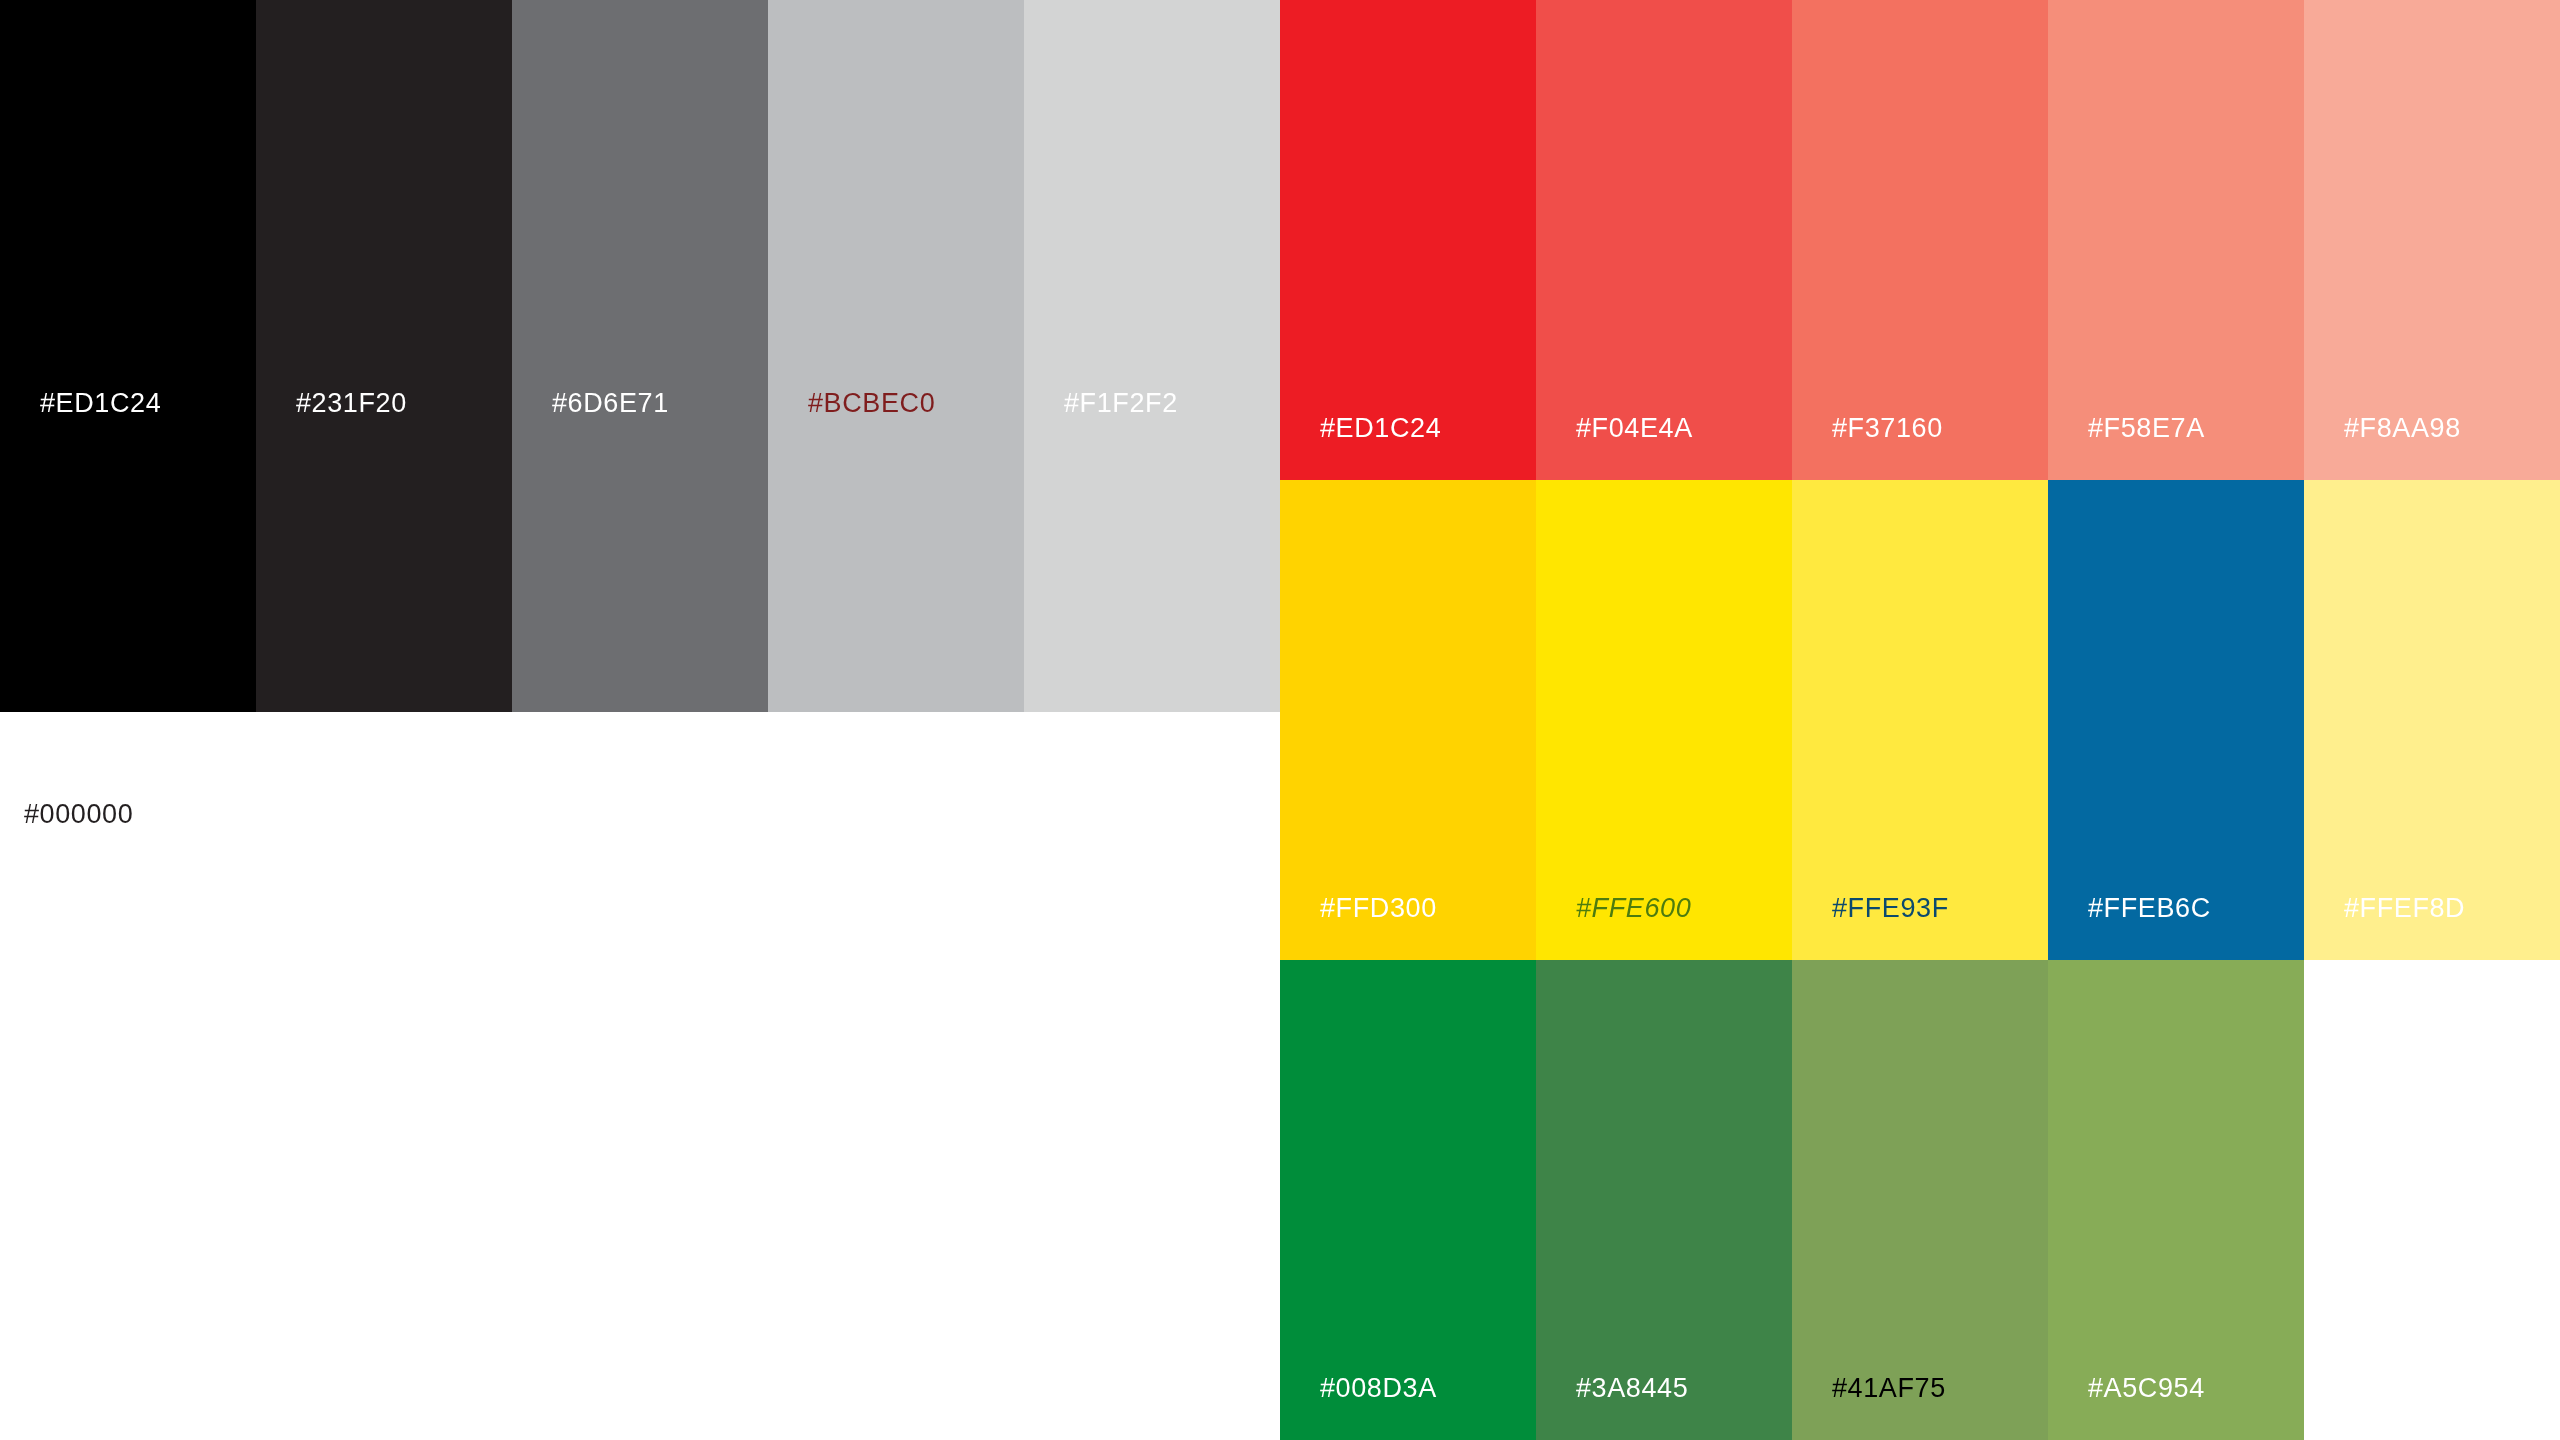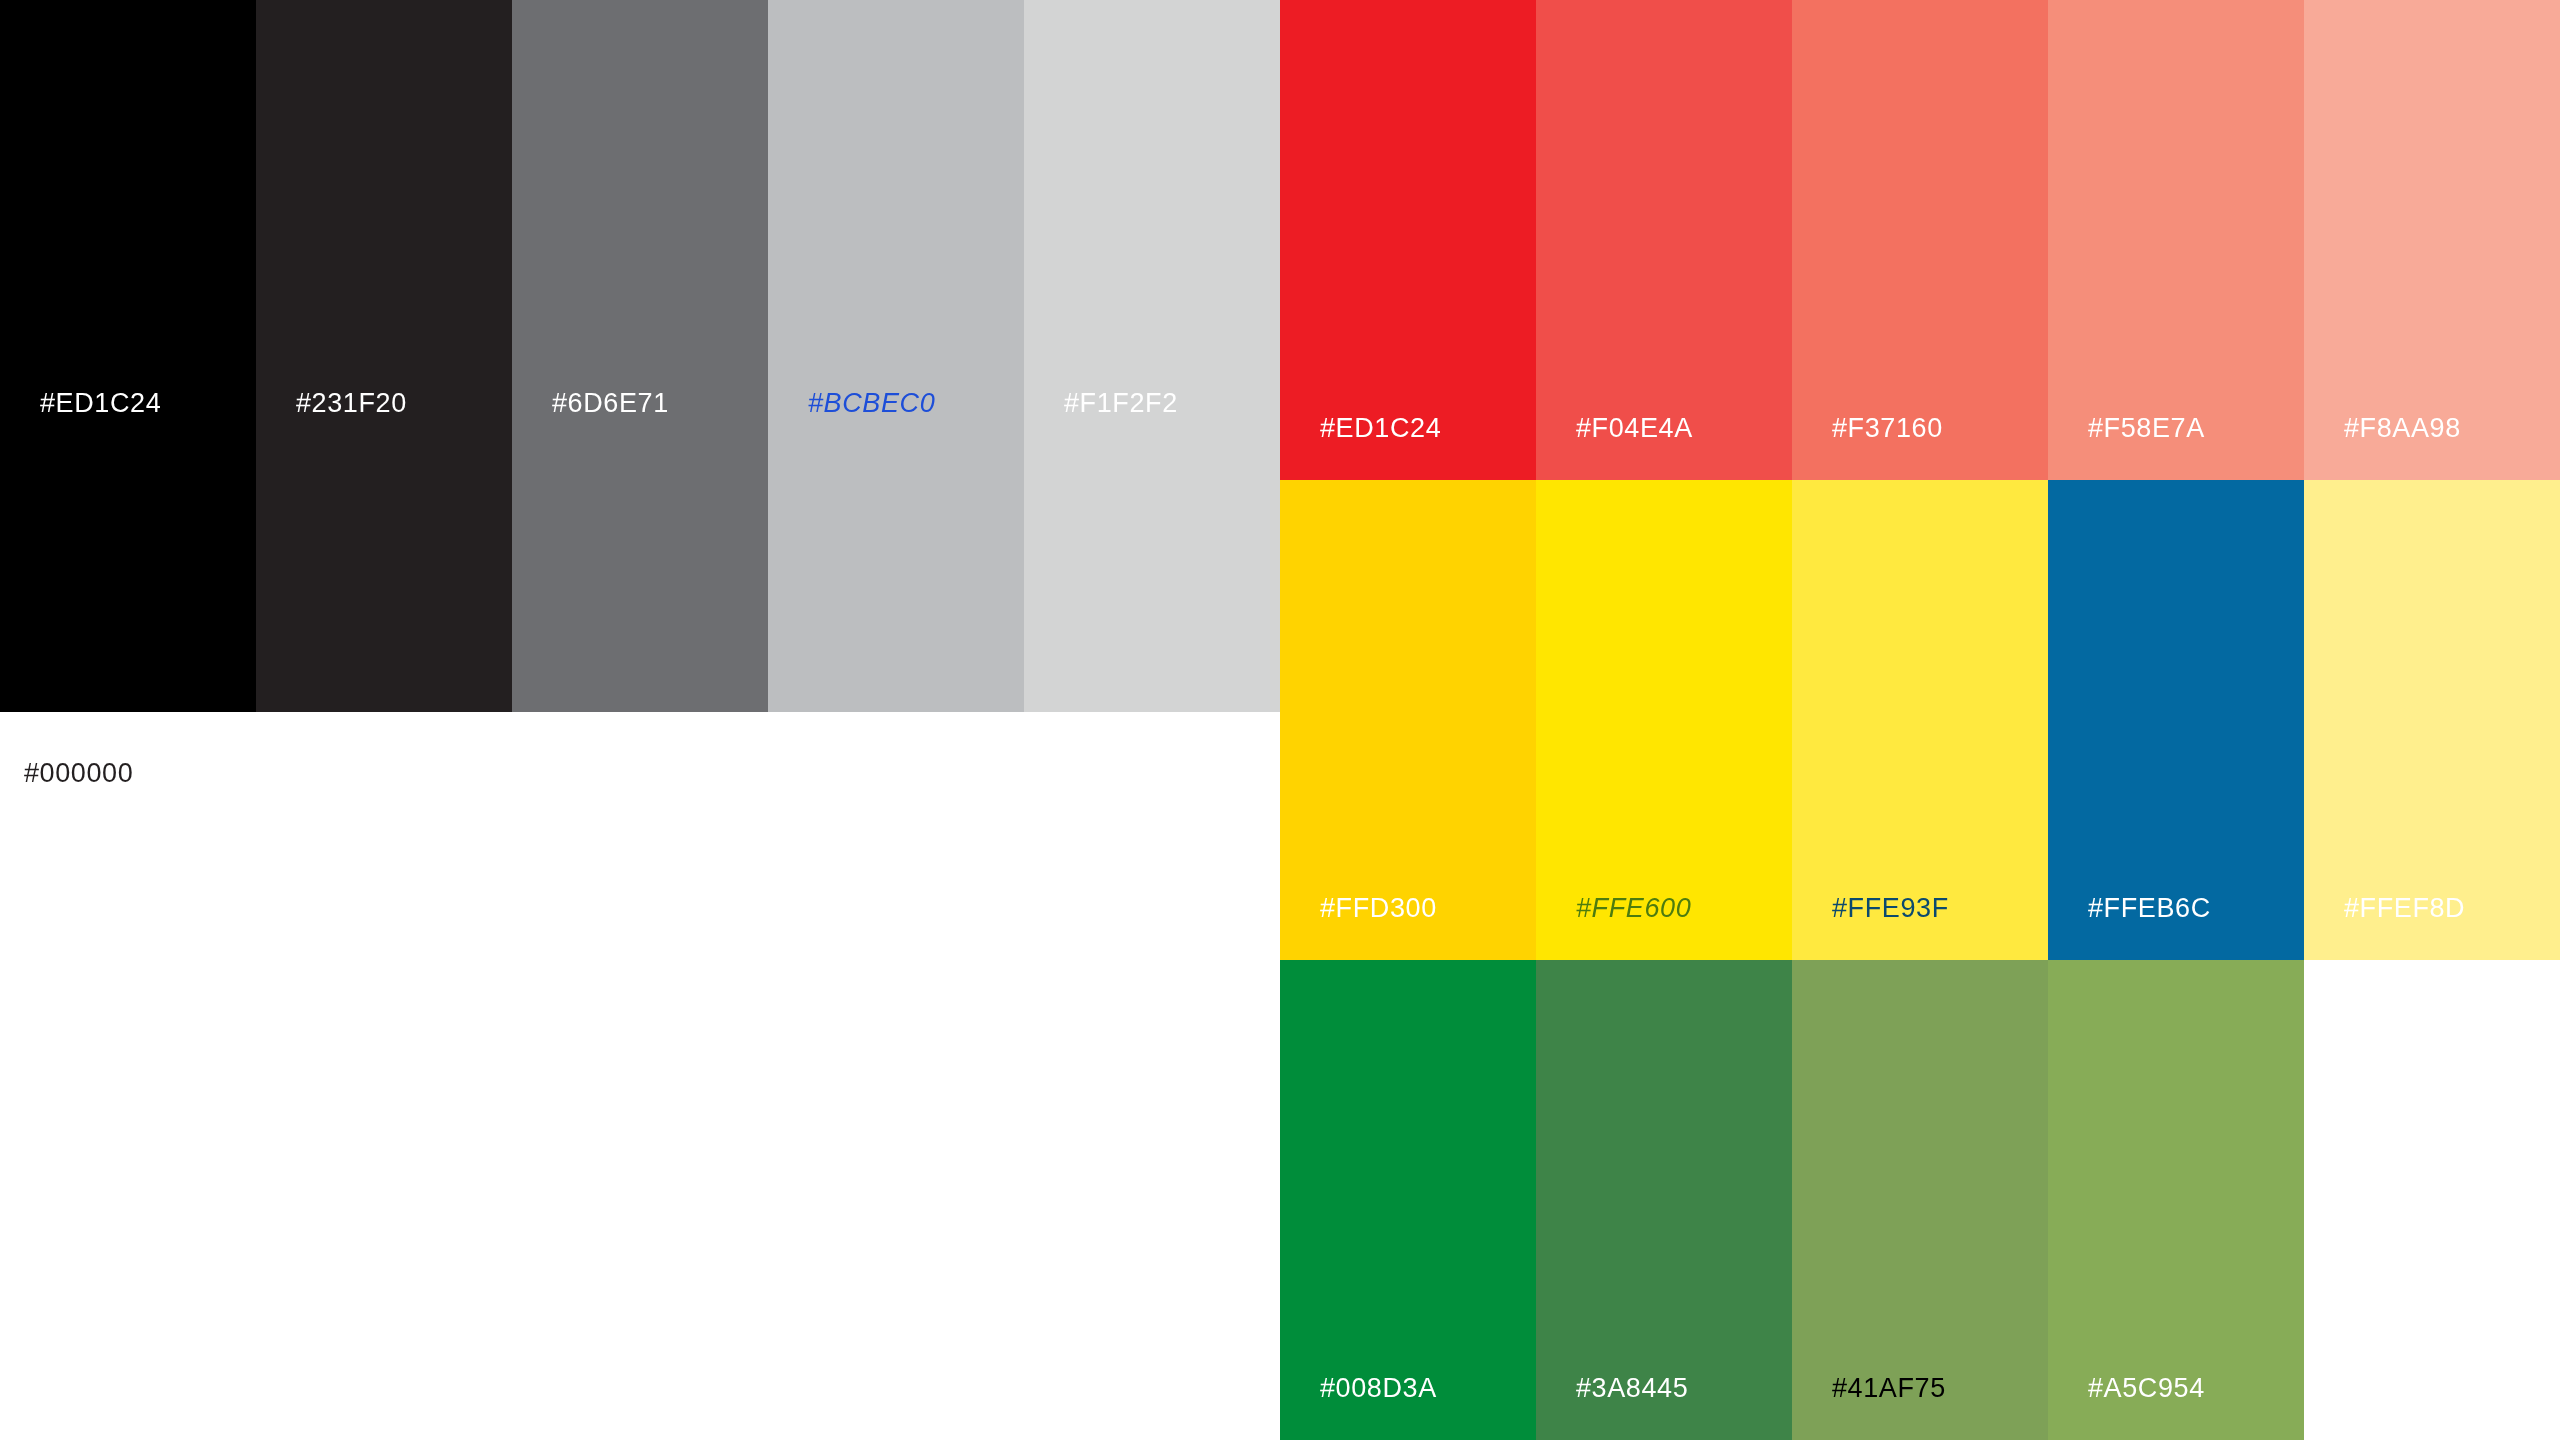--- a/index.html
+++ b/index.html
@@ -77,21 +77,21 @@
   }
 
   .neutral-swatch .swatch-label {
     bottom: 295px;
   }
 
   
   #standalone-caption {
     position: absolute;
     left: 24px;
-    top: 760px;
+    top: 801px;
     font-family: "Liberation Sans", sans-serif;
     font-size: 27px;
     font-weight: 400;
     letter-spacing: 0.6px;
     line-height: 1;
     color: #231F20;
     white-space: nowrap;
   }
 </style>
 </head>
@@ -107,21 +107,21 @@
 
     <div class="neutral-swatch" style="background: rgb(35, 31, 32);">
       <span class="swatch-label" style="color: rgb(255, 255, 255);">#231F20</span>
     </div>
 
     <div class="neutral-swatch" style="background: rgb(109, 110, 113);">
       <span class="swatch-label" style="color: rgb(255, 255, 255);">#6D6E71</span>
     </div>
 
     <div class="neutral-swatch" style="background: rgb(188, 190, 192);">
-      <span class="swatch-label" style="color: #1d4ed8; font-style: italic;">#BCBEC0</span>
+      <span class="swatch-label" style="color: #7f1d1d;">#BCBEC0</span>
     </div>
 
     <div class="neutral-swatch" style="background: rgb(211, 212, 212);">
       <span class="swatch-label" style="color: rgb(255, 255, 255);">#F1F2F2</span>
     </div>
 
   </div>
 
   <div id="standalone-caption" style="color: rgb(35, 31, 32);">#000000</div>
 

